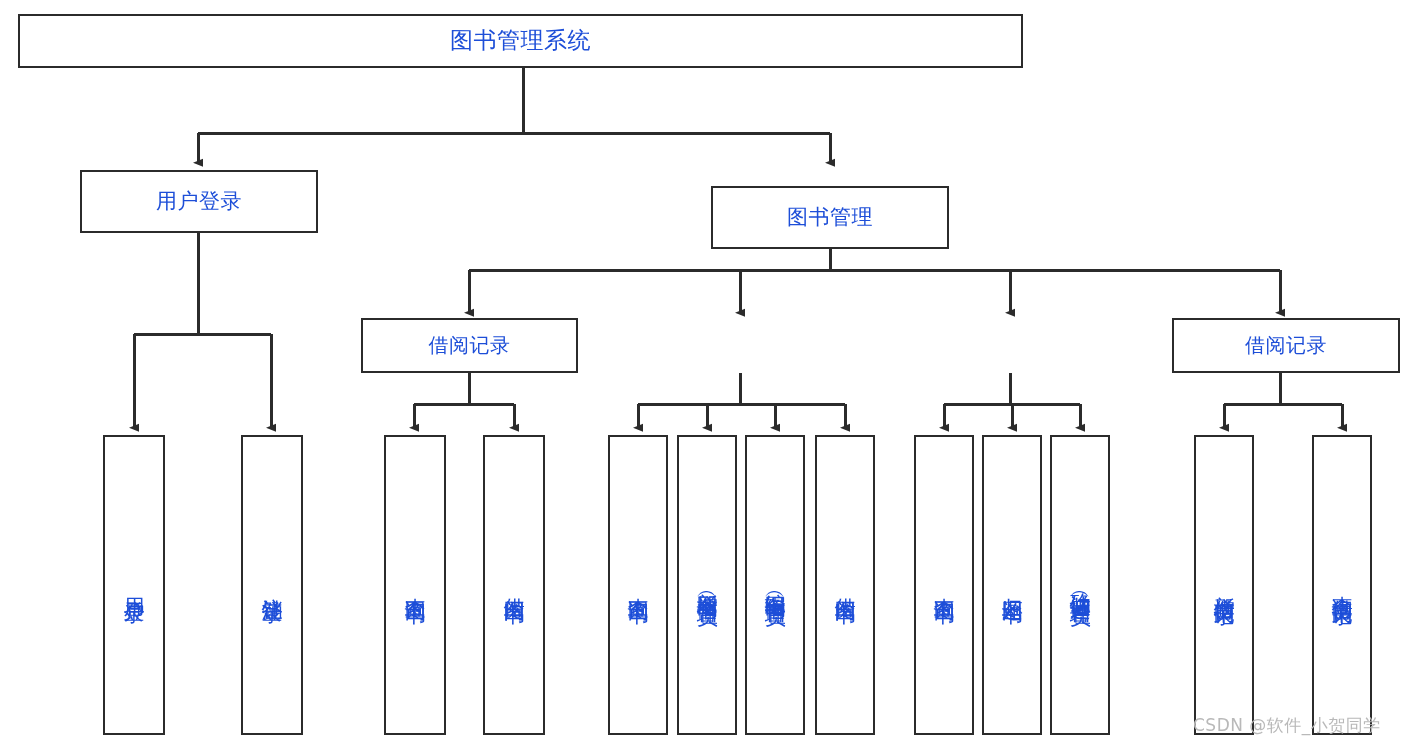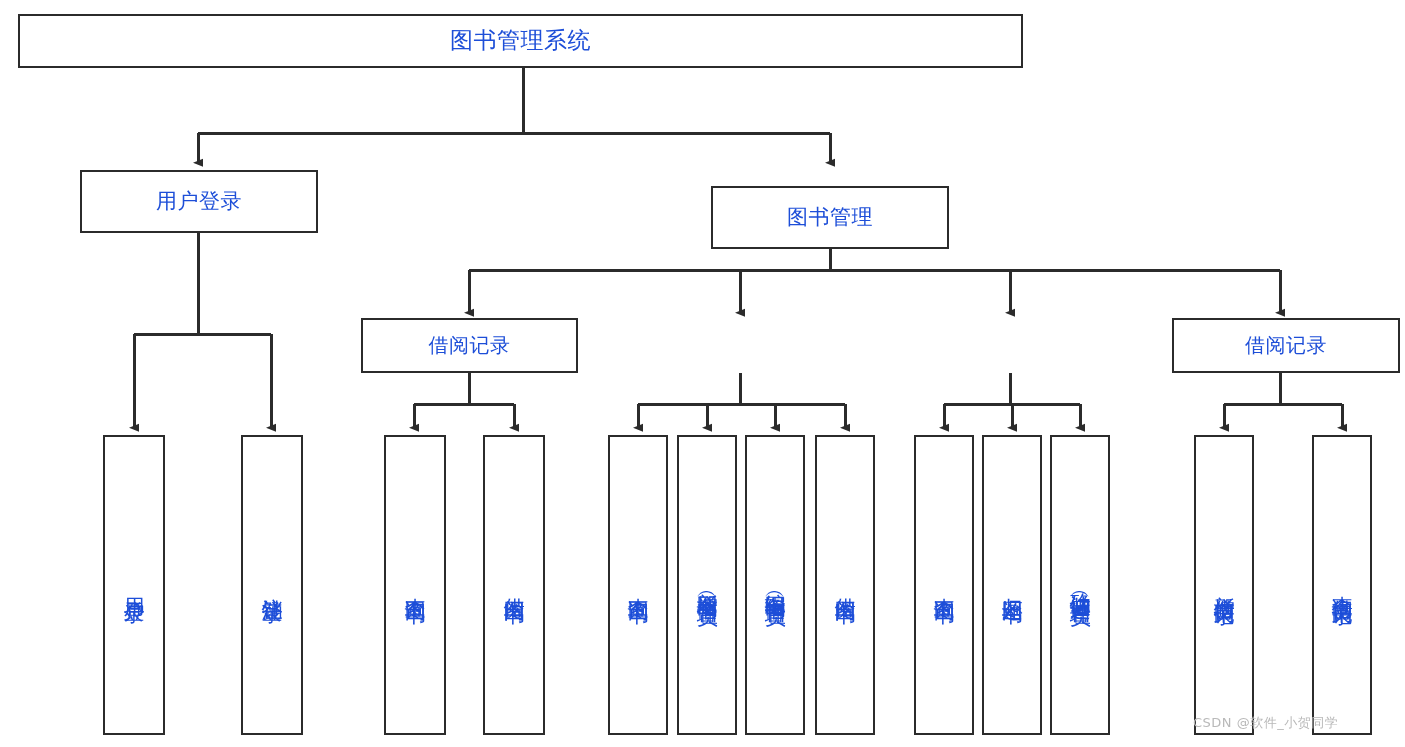--- a/index.html
+++ b/index.html
@@ -54,21 +54,21 @@
     text-orientation: upright;
     font-size: 21px;
     line-height: 1.35;
     letter-spacing: 2px;
     white-space: nowrap;
   }
   .watermark {
     position: absolute;
     left: 1193px;
     top: 714px;
-    font-size: 13px;
+    font-size: 17px;
     color: #b9b9b9;
     font-family: "DejaVu Sans", "Liberation Sans", sans-serif;
     white-space: nowrap;
     z-index: 3;
     letter-spacing: 0.5px;
   }
 </style>
 </head>
 <body>
 

